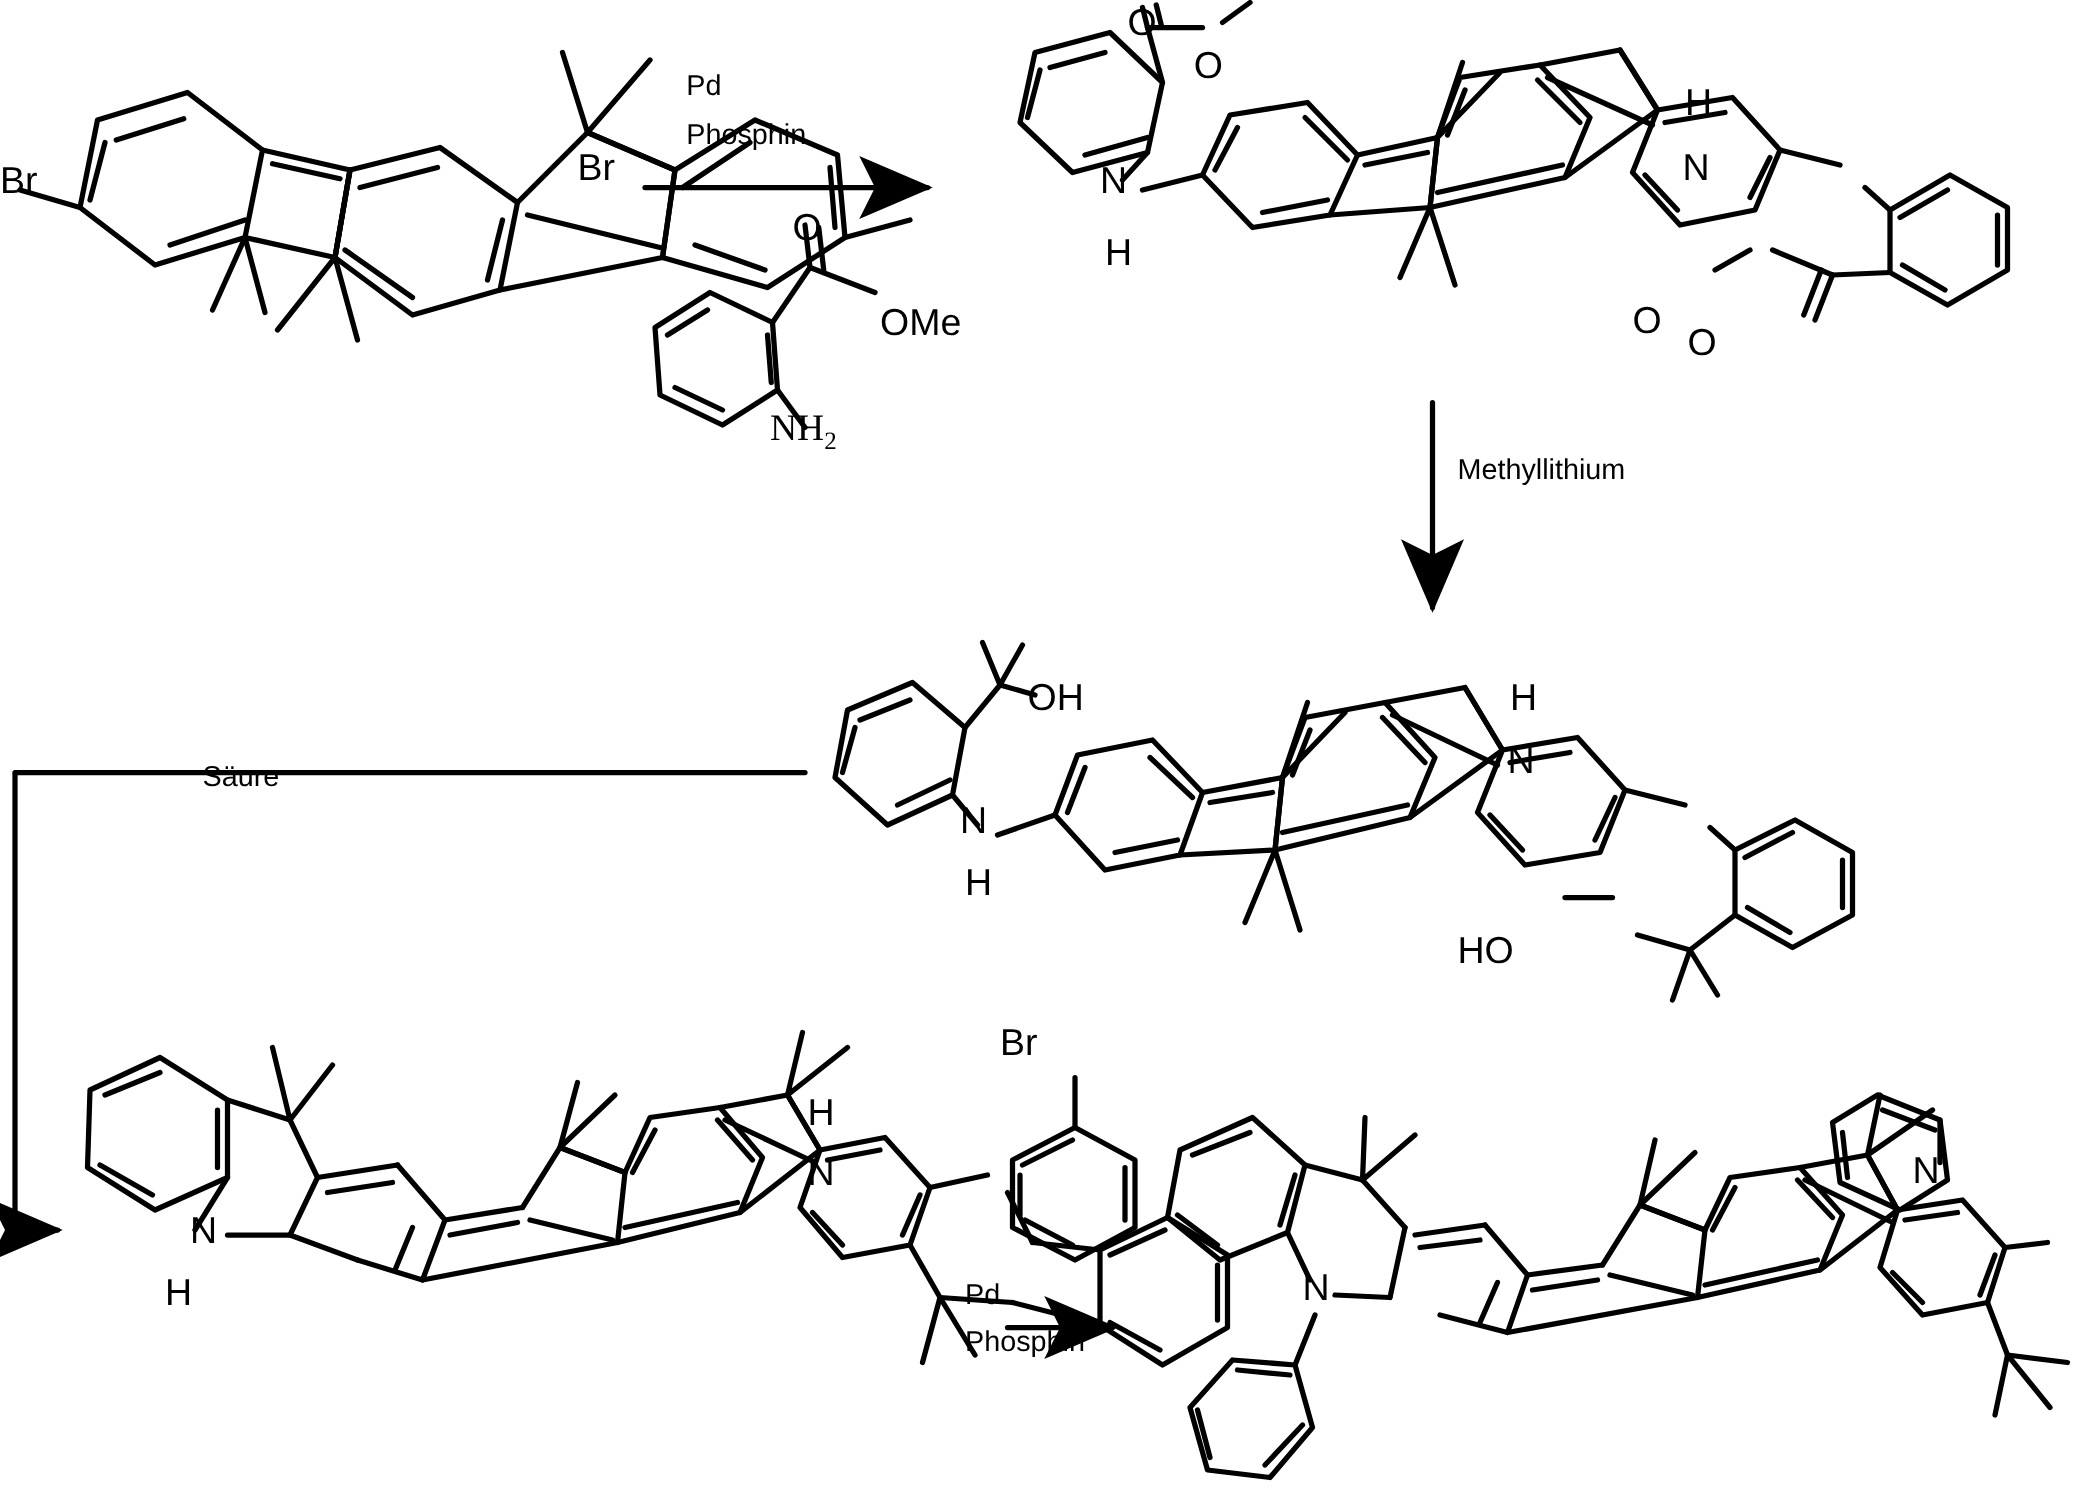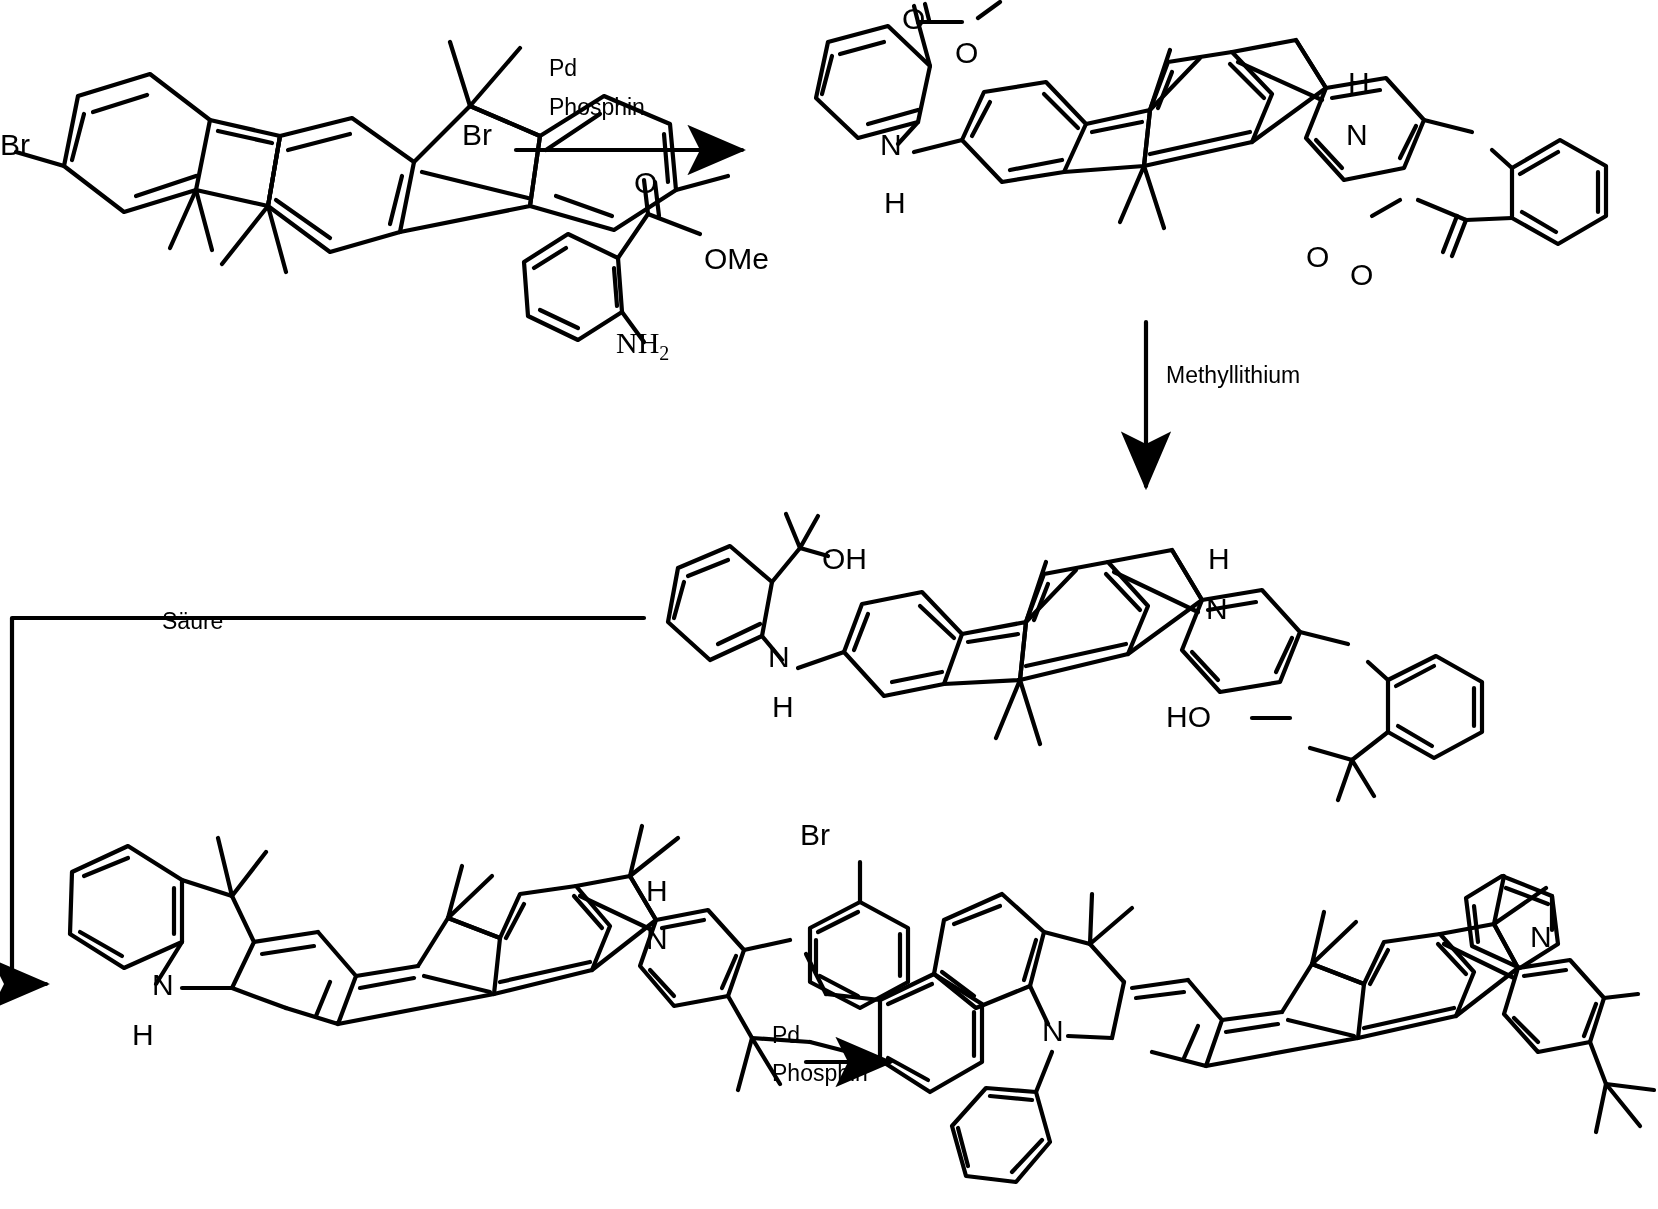--- a/index.html
+++ b/index.html
@@ -350,21 +350,21 @@
   <div class="lbl atom" style="left:1306px;top:240px;">O</div>
   <div class="lbl atom" style="left:1350px;top:258px;">O</div>
 
   <div class="lbl cond" style="left:1166px;top:362px;">Methyllithium</div>
 
   <div class="lbl atom" style="left:822px;top:542px;">OH</div>
   <div class="lbl atom" style="left:768px;top:640px;">N</div>
   <div class="lbl atom" style="left:772px;top:690px;">H</div>
   <div class="lbl atom" style="left:1208px;top:542px;">H</div>
   <div class="lbl atom" style="left:1206px;top:592px;">N</div>
-  <div class="lbl atom" style="left:1166px;top:700px;">HO</div>
+  <div class="lbl atom" style="left:1166px;top:744px;">HO</div>
 
   <div class="lbl cond" style="left:162px;top:572px;margin-top:36px;">Säure</div>
 
   <div class="lbl atom" style="left:152px;top:968px;">N</div>
   <div class="lbl atom" style="left:132px;top:1018px;">H</div>
   <div class="lbl atom" style="left:646px;top:874px;">H</div>
   <div class="lbl atom" style="left:646px;top:922px;">N</div>
 
   <div class="lbl atom" style="left:800px;top:818px;">Br</div>
 

